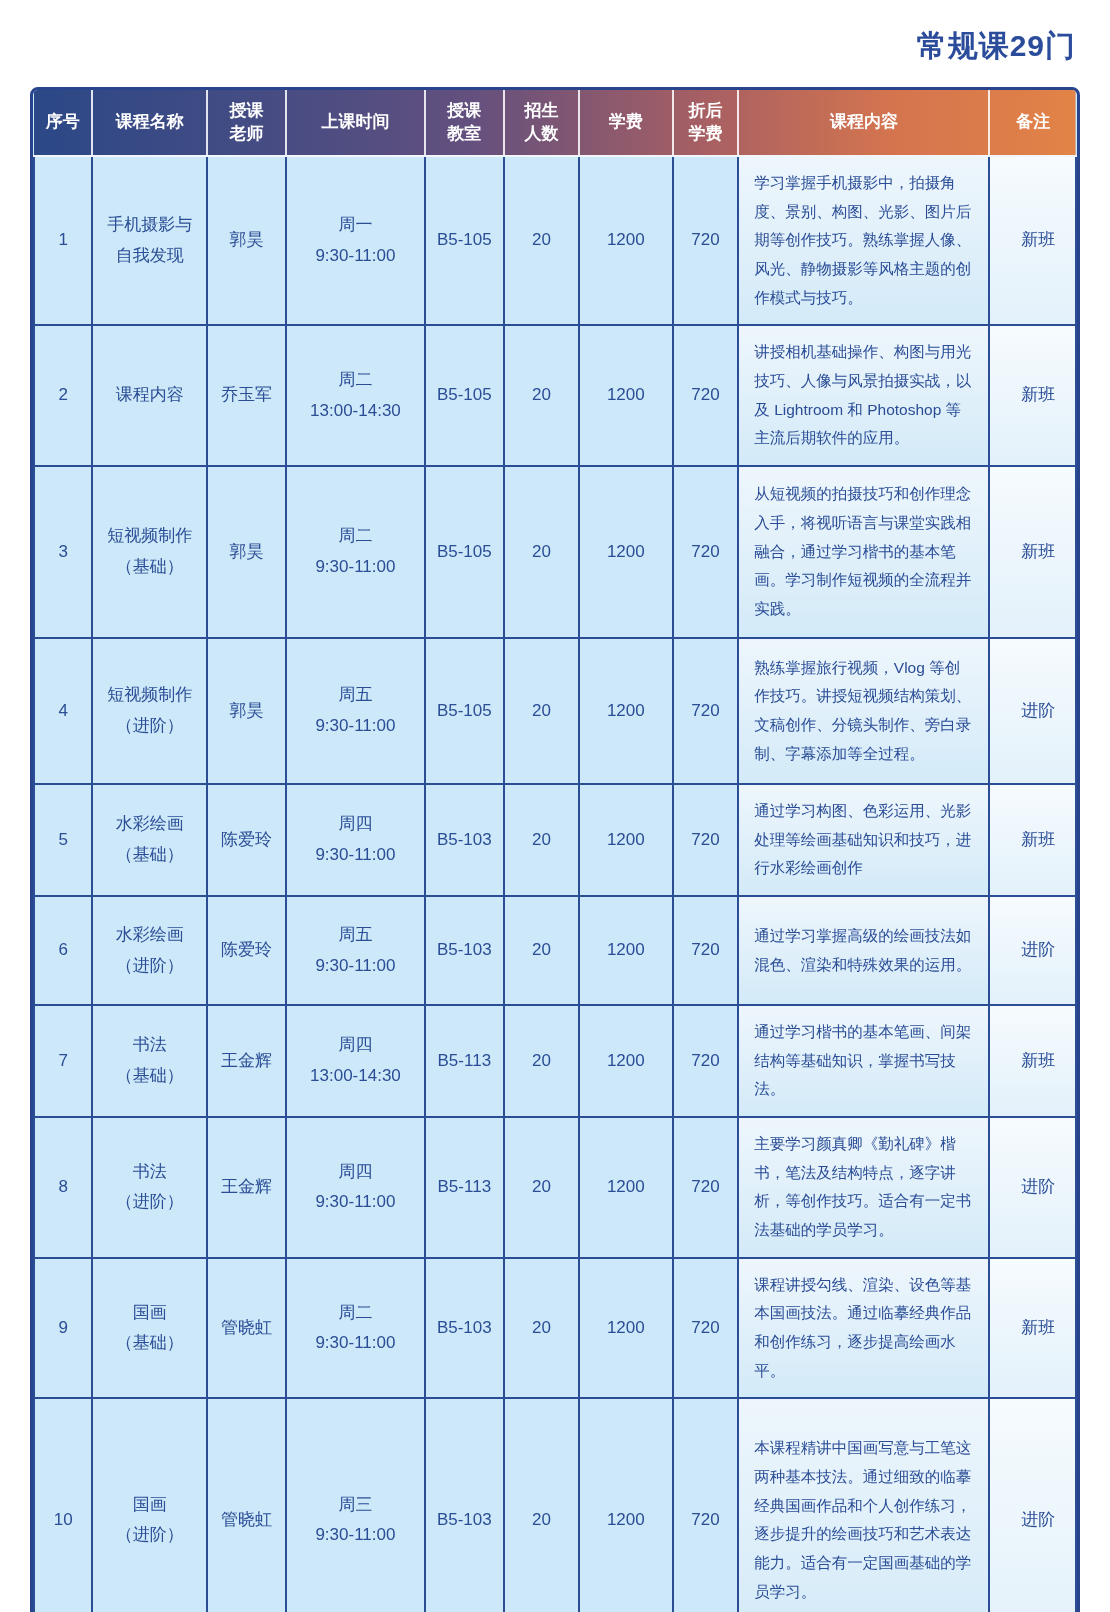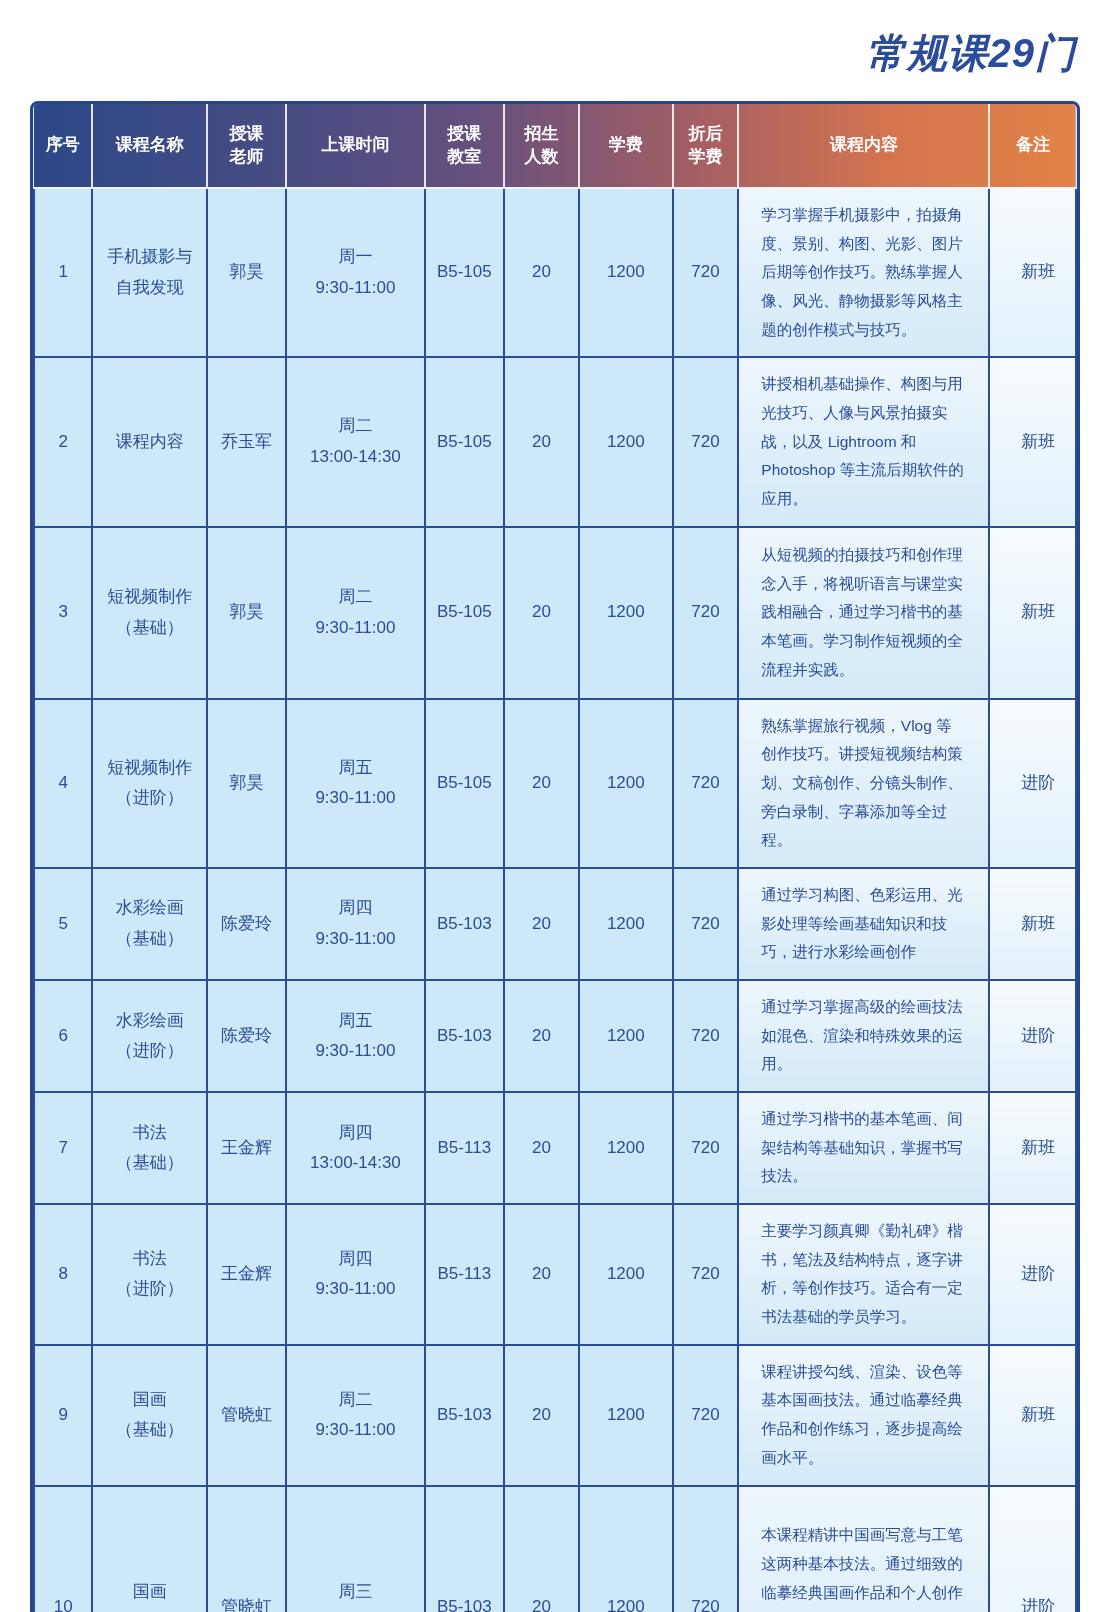--- a/index.html
+++ b/index.html
@@ -6,42 +6,41 @@
   body{
     width:1110px;
     font-family:"Liberation Sans","DejaVu Sans",sans-serif;
     color:#2a4d96;
   }
   .page-header{
     padding:26px 34px 20px 34px;
     text-align:right;
   }
   .page-title{
-    font-size:40px;
+    font-size:30px;
     font-weight:700;
     color:#2b4b9b;
     letter-spacing:1px;
-    font-style:italic;
   }
   .table-frame{
     margin:0 30px;
     border:3px solid #27448d;
     border-bottom-width:6px;
     border-radius:8px;
     overflow:hidden;
     background:#cde8f8;
   }
   table{
     width:100%;
     border-collapse:collapse;
     table-layout:fixed;
   }
   thead tr{
     background:linear-gradient(90deg,#2b4887 0%,#4d4d82 28%,#64507e 42%,#a65f63 64%,#d3744f 82%,#e28347 100%);
-    height:84px;
+    height:66px;
   }
   th{
     color:#ffffff;
     font-size:17px;
     font-weight:600;
     text-align:center;
     vertical-align:middle;
     white-space:pre-line;
     line-height:1.35;
     padding:4px 2px;
@@ -56,21 +55,21 @@
     font-size:17px;
     line-height:1.8;
     padding:6px 6px;
     white-space:pre-line;
     color:#2a4d96;
   }
   td.cell-content{
     text-align:left;
     font-size:15.5px;
     line-height:1.85;
-    padding:12px 22px;
+    padding:12px 15px;
     background:linear-gradient(180deg,#eef6fc 0%,#d3eaf8 100%);
     white-space:normal;
   }
   td.cell-note{
     background:linear-gradient(180deg,#f6fbfe 0%,#e3f1fa 100%);
     padding-left:17px;
   }
   tbody tr:nth-child(1){height:146px;}
   tbody tr:nth-child(2){height:136px;}
   tbody tr:nth-child(3){height:172px;}

